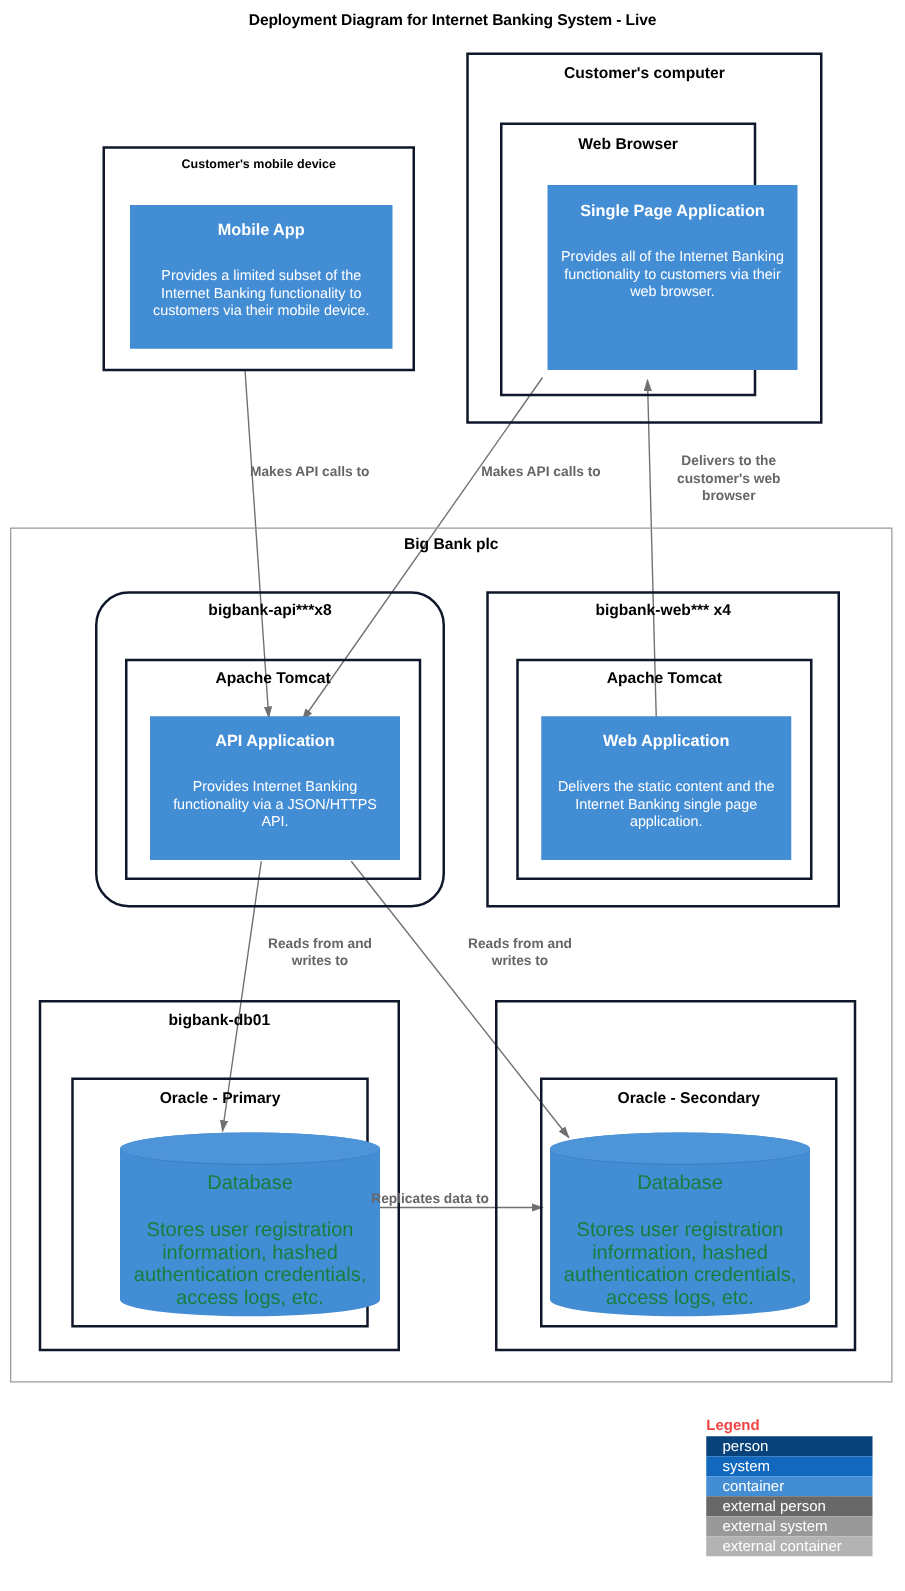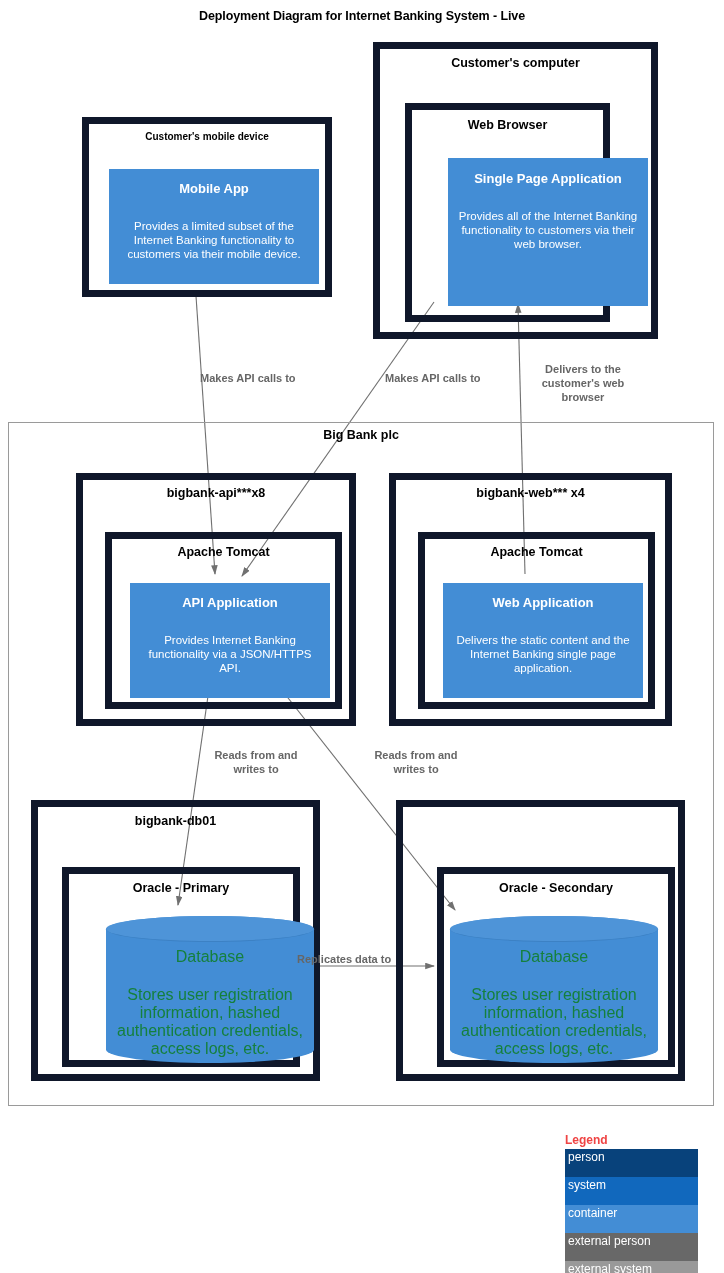--- a/index.html
+++ b/index.html
@@ -29,21 +29,21 @@
     width: 724px;
     text-align: center;
     font-size: 12.5px;
     font-weight: bold;
     letter-spacing: -0.1px;
     color: #000;
   }
   
   .node {
     position: absolute;
-    border: 7px solid #0f172a;
+    border: 2px solid #0f172a;
     background: transparent;
     box-sizing: border-box;
   }
   .node > .node-title {
     position: absolute;
     left: 0;
     width: 100%;
     text-align: center;
     font-weight: bold;
     color: #000000;
@@ -140,25 +140,25 @@
     width: 133px;
   }
   .legend-title {
     font-size: 12px;
     font-weight: bold;
     color: #ef4444;
     margin-bottom: 2px;
     line-height: 14px;
   }
   .legend-row {
-    height: 28px;
+    height: 16px;
     line-height: 16px;
     font-size: 12px;
     color: #ffffff;
-    padding-left: 3px;
+    padding-left: 13px;
     box-sizing: border-box;
     white-space: nowrap;
     overflow: hidden;
   }
   svg.edges {
     position: absolute;
     left: 0; top: 0;
     width: 724px;
     height: 1273px;
     pointer-events: none;
@@ -220,21 +220,21 @@
         <div class="elem-name">Single Page Application</div>
         <div class="elem-desc" style="margin-top:22px;">Provides all of the Internet Banking functionality to customers via their web browser.</div>
       </div>
     </div>
   </div>
 
   <div class="boundary" style="left:8px; top:422px; width:706px; height:684px;">
     <div class="boundary-title" style="top:5px;">Big Bank plc</div>
   </div>
 
-  <div class="node" style="left:76px; top:473px; width:280px; height:253px;">
+  <div class="node" style="left:76px; top:473px; width:280px; height:253px;border-radius:27px;">
     <div class="node-title" style="top:6px; font-size:12.5px;">bigbank-api***x8</div>
 
     <div class="node" style="left:22px; top:52px; width:237px; height:177px;">
       <div class="node-title" style="top:6px; font-size:12.5px;">Apache Tomcat</div>
       <div class="elem" style="left:18px; top:44px; width:200px; height:115px; padding:12px 10px 0 10px;">
         <div class="elem-name">API Application</div>
         <div class="elem-desc" style="margin-top:22px;">Provides Internet Banking functionality via a JSON/HTTPS API.</div>
       </div>
     </div>
   </div>

